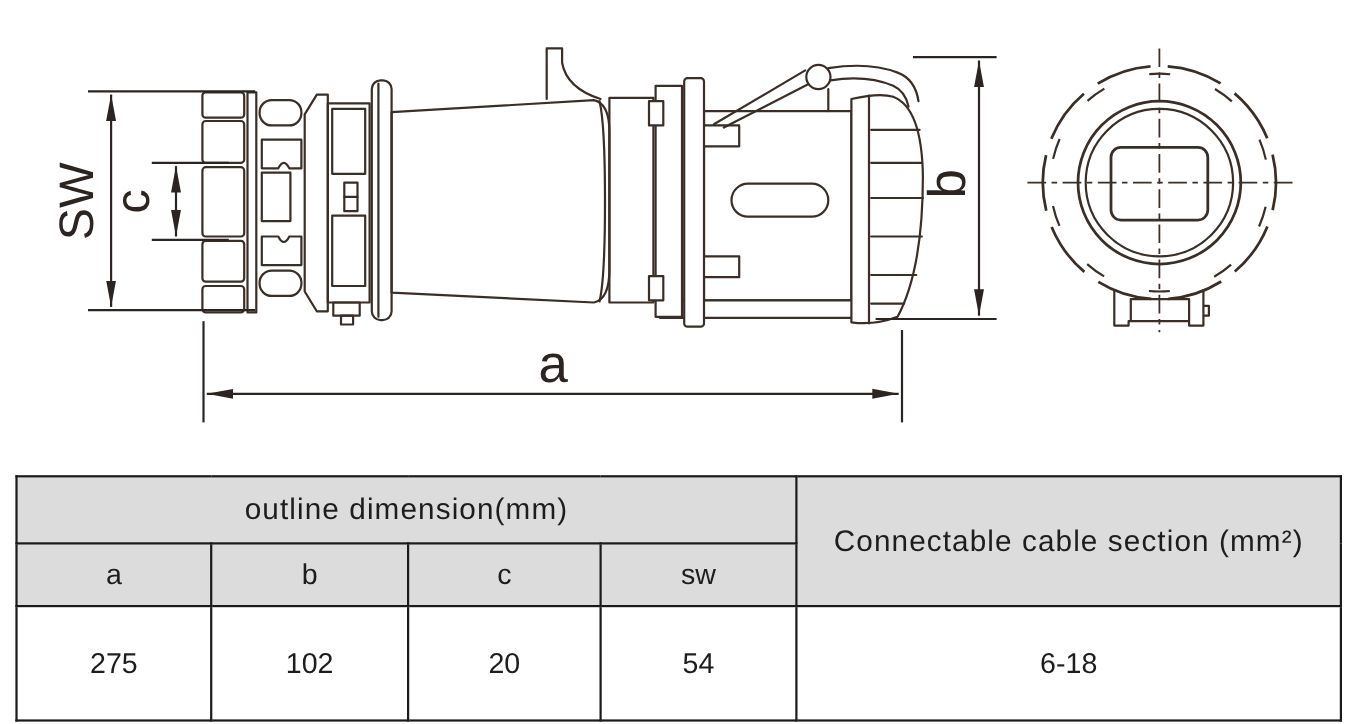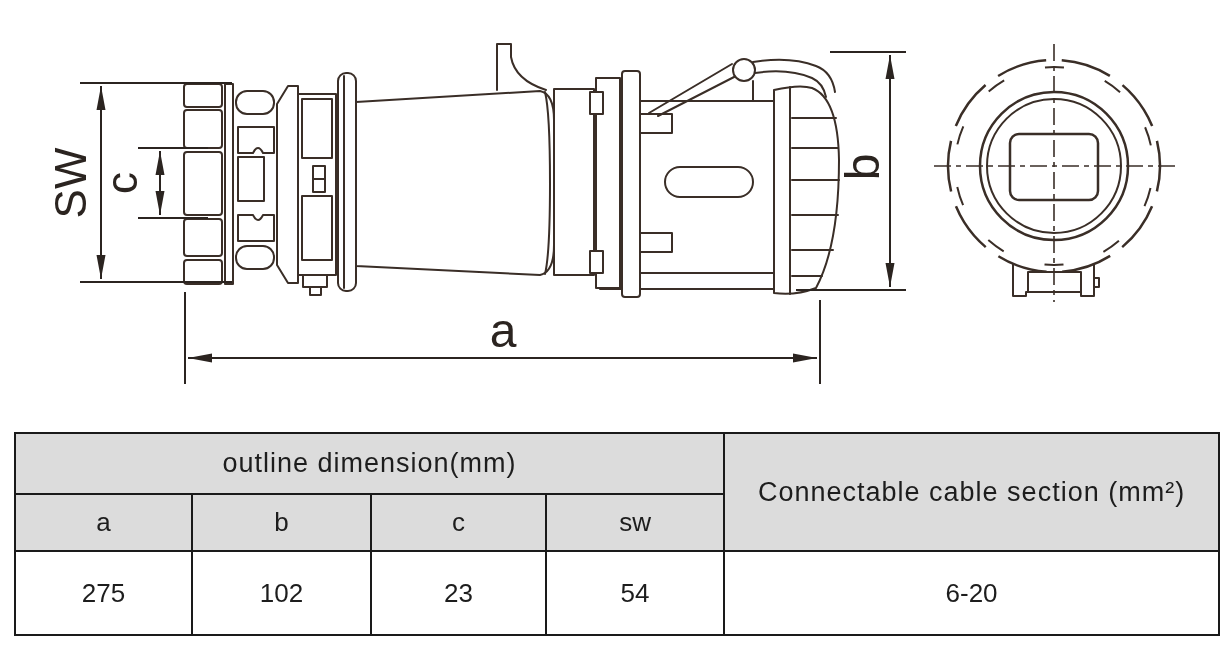--- a/index.html
+++ b/index.html
@@ -4,21 +4,21 @@
 <style>
   html,body{margin:0;padding:0;background:#fff;}
   body{width:1232px;height:658px;position:relative;font-family:"Liberation Sans",sans-serif;overflow:hidden;}
   #drawing{position:absolute;left:0;top:0;}
   .dim-label{font-family:"Liberation Sans",sans-serif;fill:#2b2420;}
   #spec-table{position:absolute;left:14px;top:432px;width:1204px;border-collapse:collapse;table-layout:fixed;color:#1d1d1d;}
   #spec-table td{border:2px solid #1a1a1a;text-align:center;vertical-align:middle;padding:0;}
   #spec-table tr.h1 td, #spec-table tr.h2 td{background:#dcdcdc;}
   #spec-table tr.h1{height:61px;}
   #spec-table tr.h2{height:57px;}
-  #spec-table tr.vals{height:84px;}
+  #spec-table tr.vals{height:104px;}
   .hdr-main{font-size:27px;letter-spacing:1px;}
   .hdr-sub{font-size:26px;}
   .cell-val{font-size:26px;background:#fff;}
 </style>
 </head>
 <body>
 
 <svg id="drawing" width="1232" height="430" viewBox="0 0 1232 430">
   <defs>
     <marker id="arr" markerUnits="userSpaceOnUse" markerWidth="26" markerHeight="12" refX="24" refY="6" orient="auto-start-reverse">
@@ -167,18 +167,18 @@
     </tr>
     <tr class="h2">
       <td class="hdr-sub">a</td>
       <td class="hdr-sub">b</td>
       <td class="hdr-sub">c</td>
       <td class="hdr-sub">sw</td>
     </tr>
     <tr class="vals">
       <td class="cell-val">275</td>
       <td class="cell-val">102</td>
-      <td class="cell-val">23</td>
+      <td class="cell-val">20</td>
       <td class="cell-val">54</td>
-      <td class="cell-val">6-20</td>
+      <td class="cell-val">6-18</td>
     </tr>
   </tbody>
 </table>
 
 </body></html>

